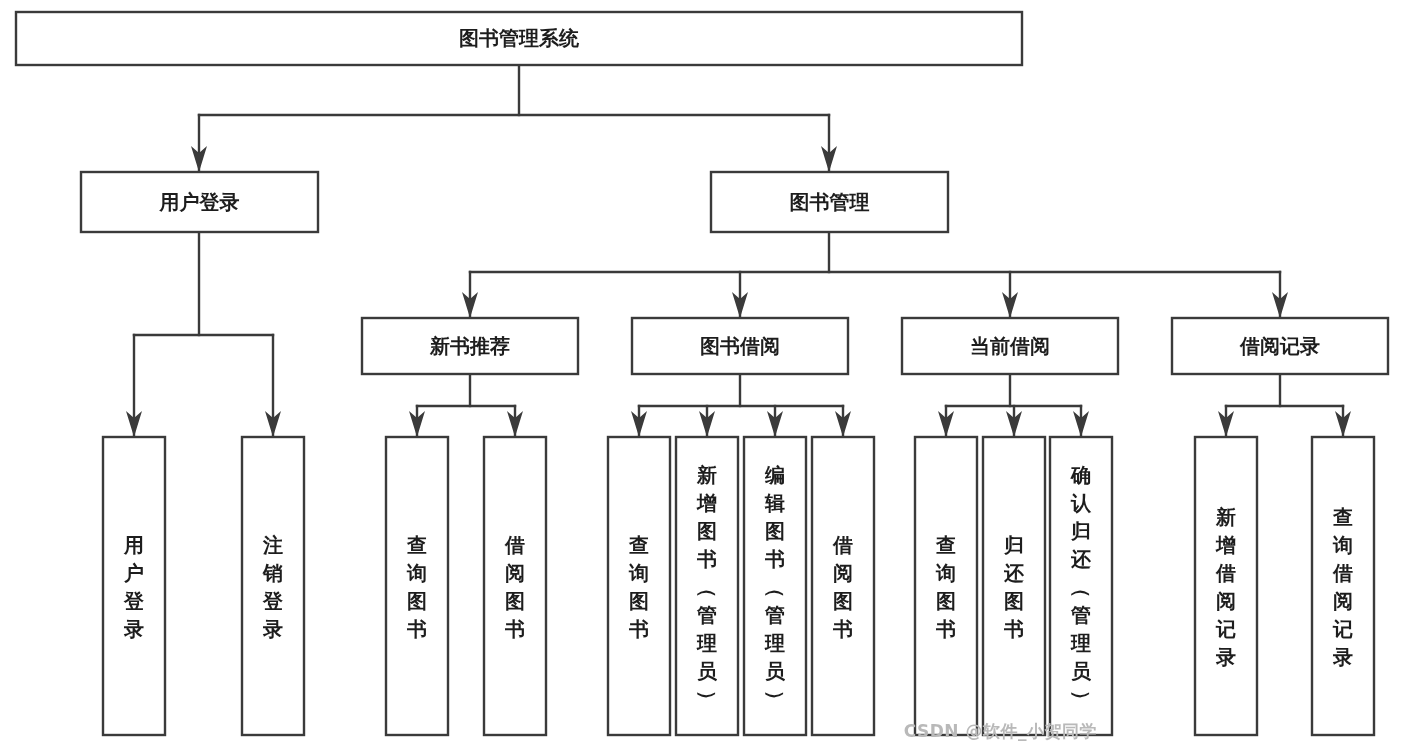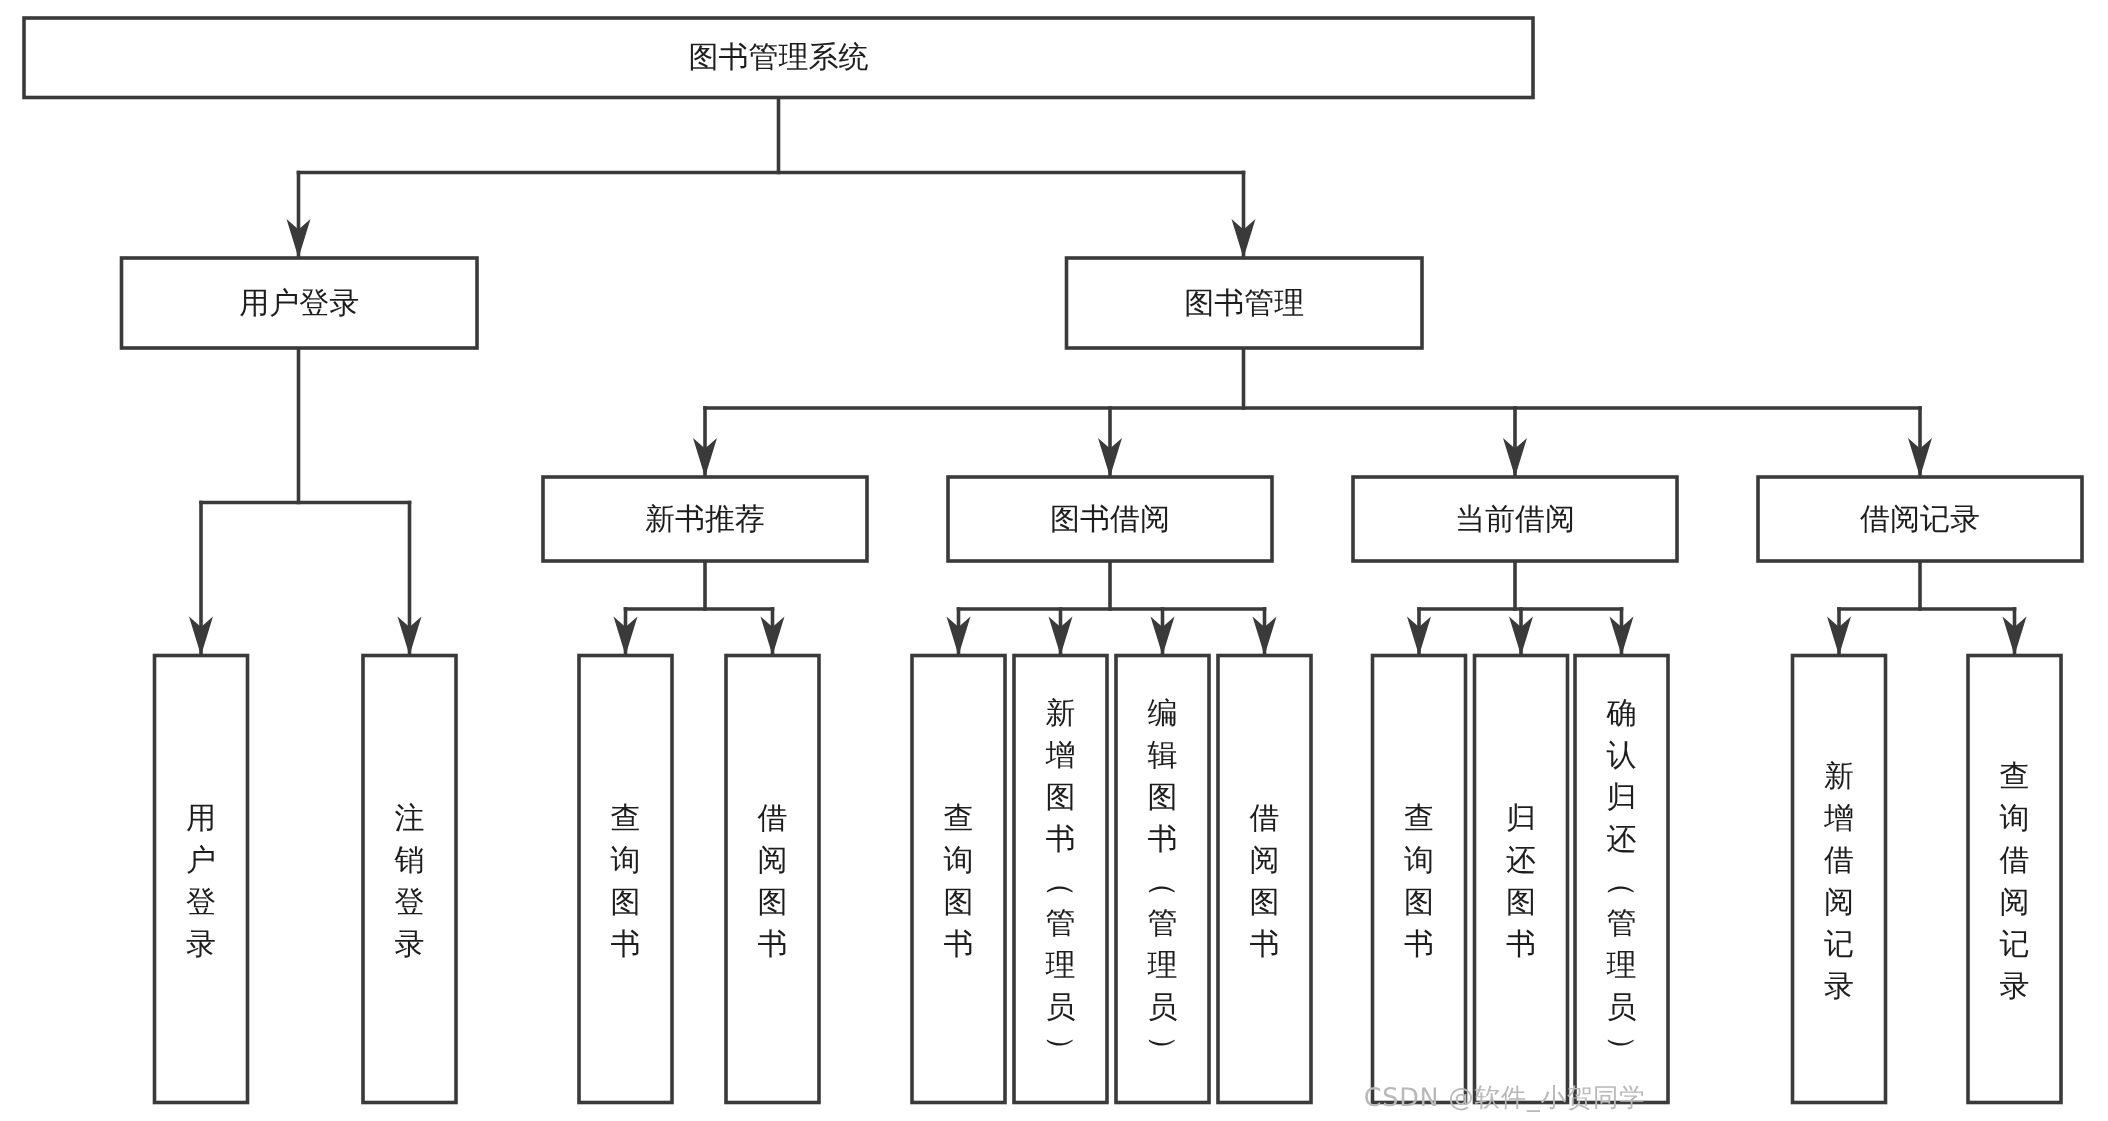--- a/index.html
+++ b/index.html
@@ -12,20 +12,21 @@
     width: 1405px;
     height: 747px;
     font-family: "DejaVu Sans", "Liberation Sans", sans-serif;
     overflow: hidden;
     position: relative;
   }
   #diagram-root {
     position: relative;
     width: 1111px;
     height: 747px;
+    font-weight: bold;
   }
   svg#tree-svg {
     position: absolute;
     left: 0;
     top: 0;
     width: 1405px;
     height: 747px;
     display: block;
   }
   .node-box {

